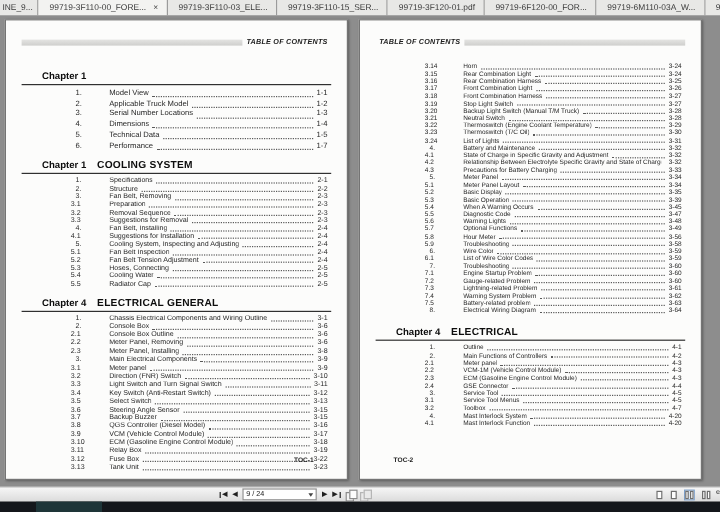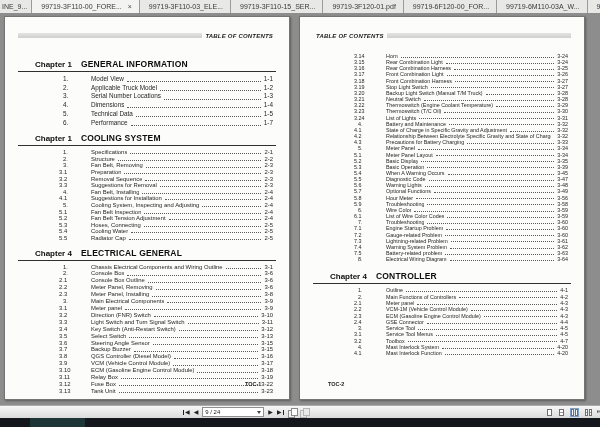--- a/index.html
+++ b/index.html
@@ -135,21 +135,20 @@
 <div class="content">
   <div class="page page-left">
     <div class="page-header">
       <span class="ph-bar"></span>
       <span class="ph-text">TABLE OF CONTENTS</span>
     </div>
     <div class="sections">
         <div class="section s0">
           <div class="chap">
             <span class="cnum">Chapter 1</span>
-            <span class="ctitle">GENERAL INFORMATION</span>
           </div>
           <div class="rows">
             <div class="row">
               <span class="num">1.</span>
               <span class="t">Model View</span>
               <span class="lead"></span>
               <span class="pg">1-1</span>
             </div>
             <div class="row">
               <span class="num">2.</span>
@@ -610,21 +609,21 @@
               <span class="num">8.</span>
               <span class="t">Electrical Wiring Diagram</span>
               <span class="lead"></span>
               <span class="pg">3-64</span>
             </div>
           </div>
         </div>
         <div class="section s1">
           <div class="chap">
             <span class="cnum">Chapter 4</span>
-            <span class="ctitle">CONTROLLER</span>
+            <span class="ctitle">ELECTRICAL</span>
           </div>
           <div class="rows">
             <div class="row">
               <span class="num">1.</span>
               <span class="t">Outline</span>
               <span class="lead"></span>
               <span class="pg">4-1</span>
             </div>
             <div class="row">
               <span class="num">2.</span>

